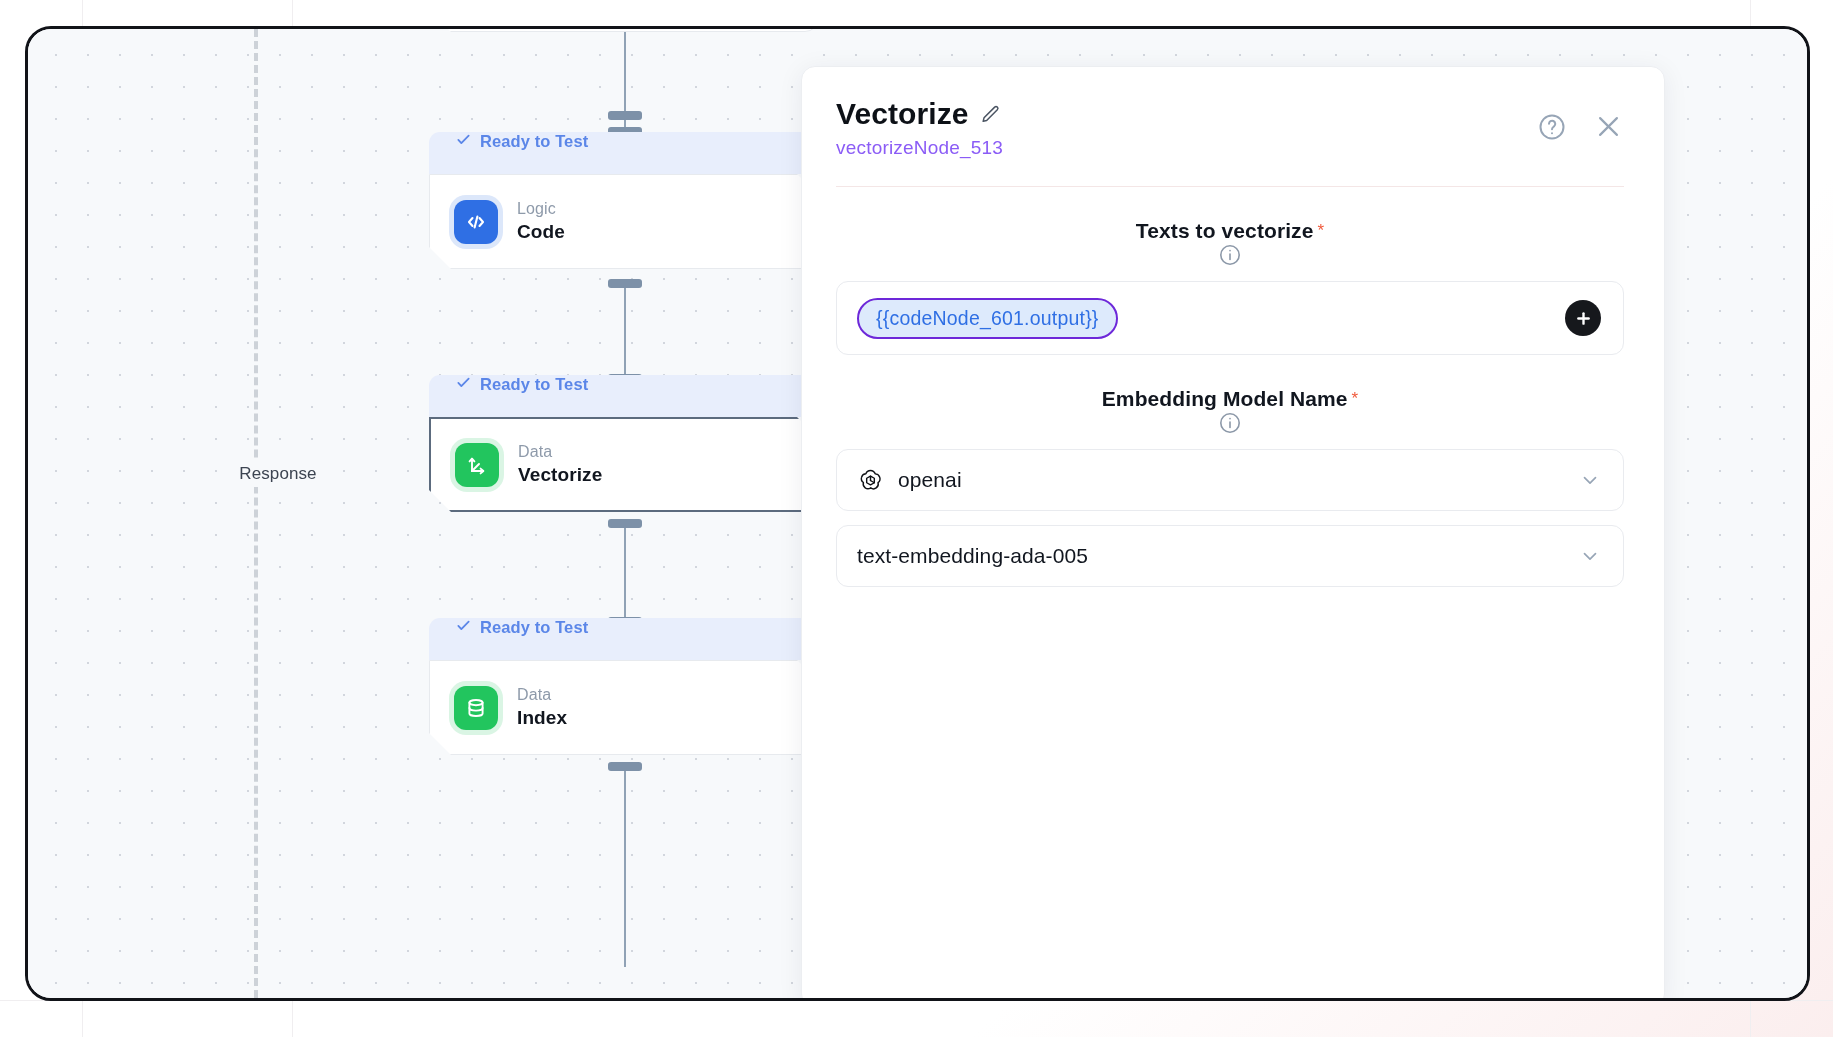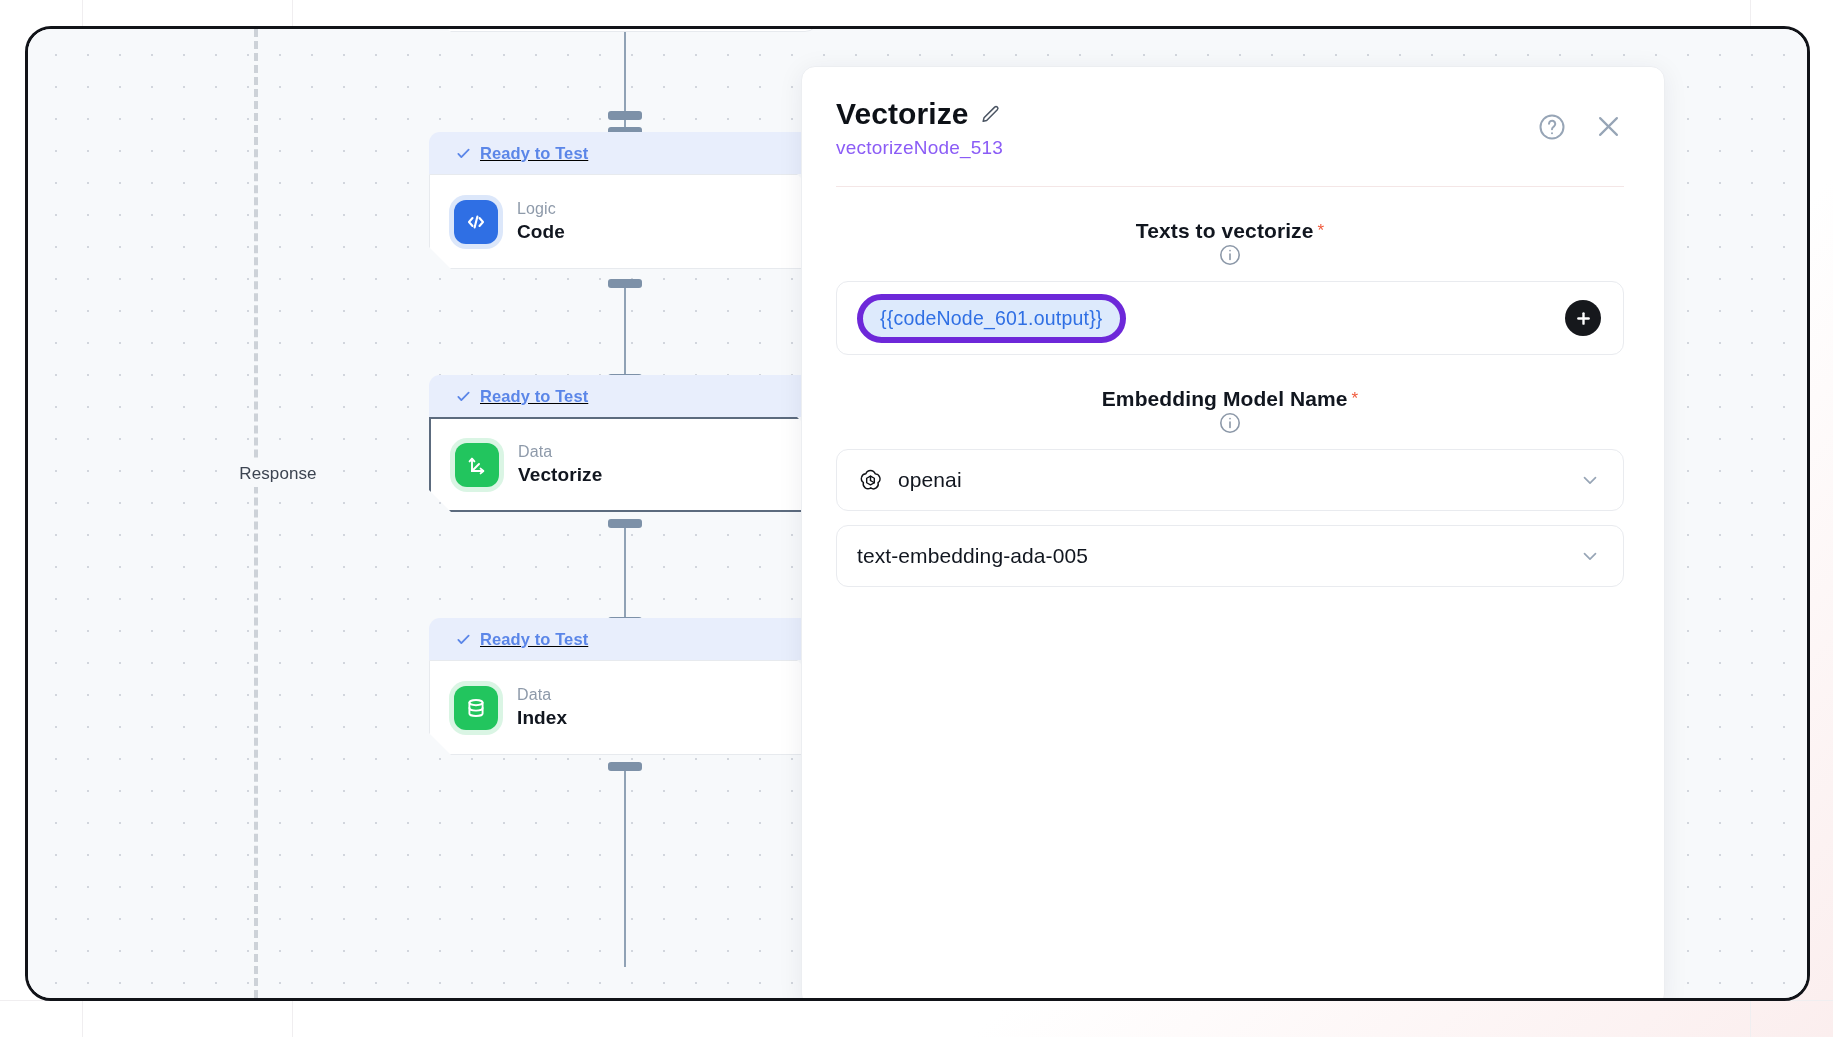--- a/index.html
+++ b/index.html
@@ -97,24 +97,22 @@
   
   .node {
     position: absolute;
     width: 390px;
   }
   .node-badge {
     height: 42px;
     background: #e8eefc;
     border-radius: 11px 11px 0 0;
     display: flex;
-    align-items: center;
     padding: 0 0 0 27px;
     gap: 9px;
-    text-decoration: underline;
   }
   .badge-check {
     width: 15px;
     height: 15px;
     flex: none;
     color: #5b86e8;
   }
   .badge-check svg { display: block; width: 15px; height: 15px; }
   .badge-text {
     font-size: 16.5px;
@@ -255,21 +253,21 @@
     border-radius: 12px;
     min-height: 74px;
     display: flex;
     align-items: center;
     padding: 0 22px 0 20px;
     gap: 12px;
     background: #fff;
   }
   .token-chip {
     background: #ddeafc;
-    border: 6px solid #6d28d9;
+    border: 2px solid #6d28d9;
     border-radius: 999px;
     padding: 7px 17px;
     font-size: 19.5px;
     color: #2f6fe4;
     letter-spacing: .2px;
     white-space: nowrap;
   }
   .add-btn {
     margin-left: auto;
     width: 36px;

